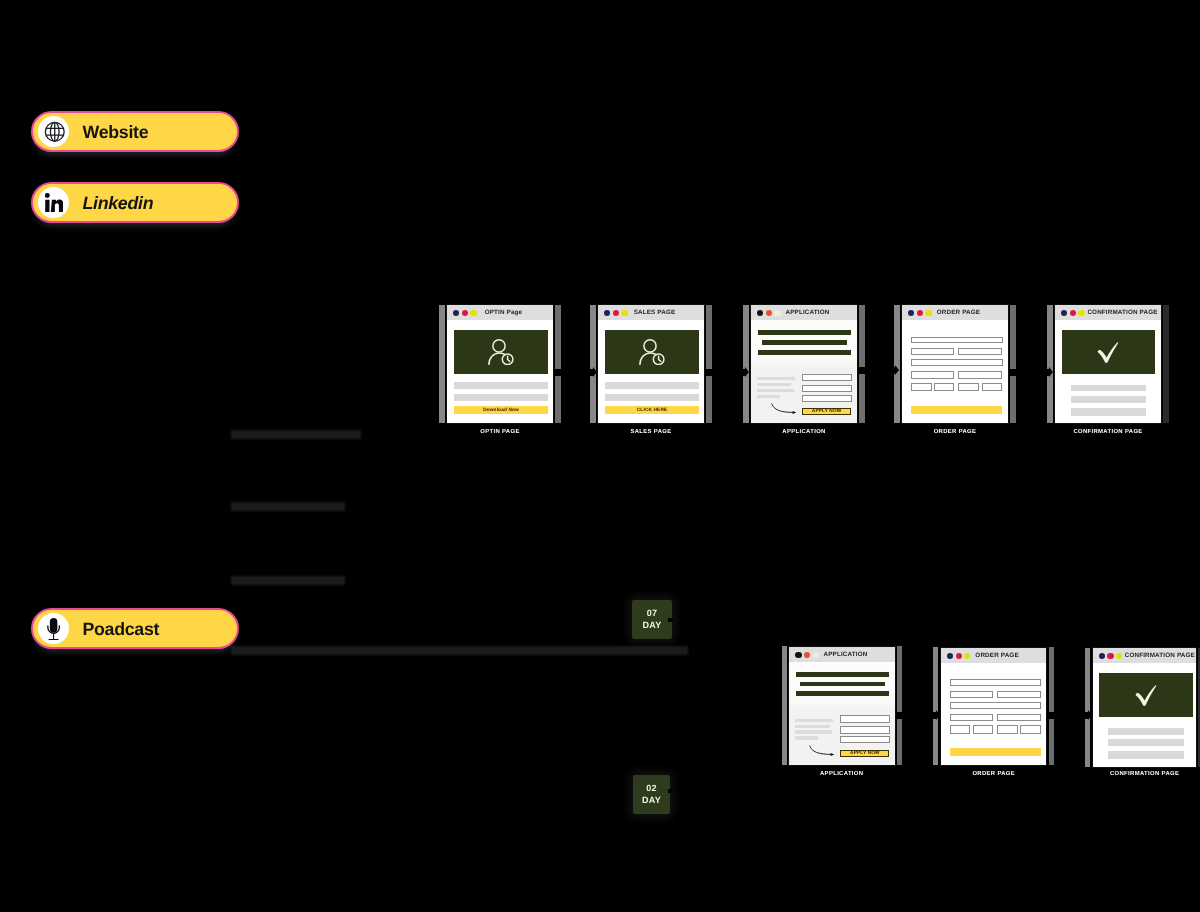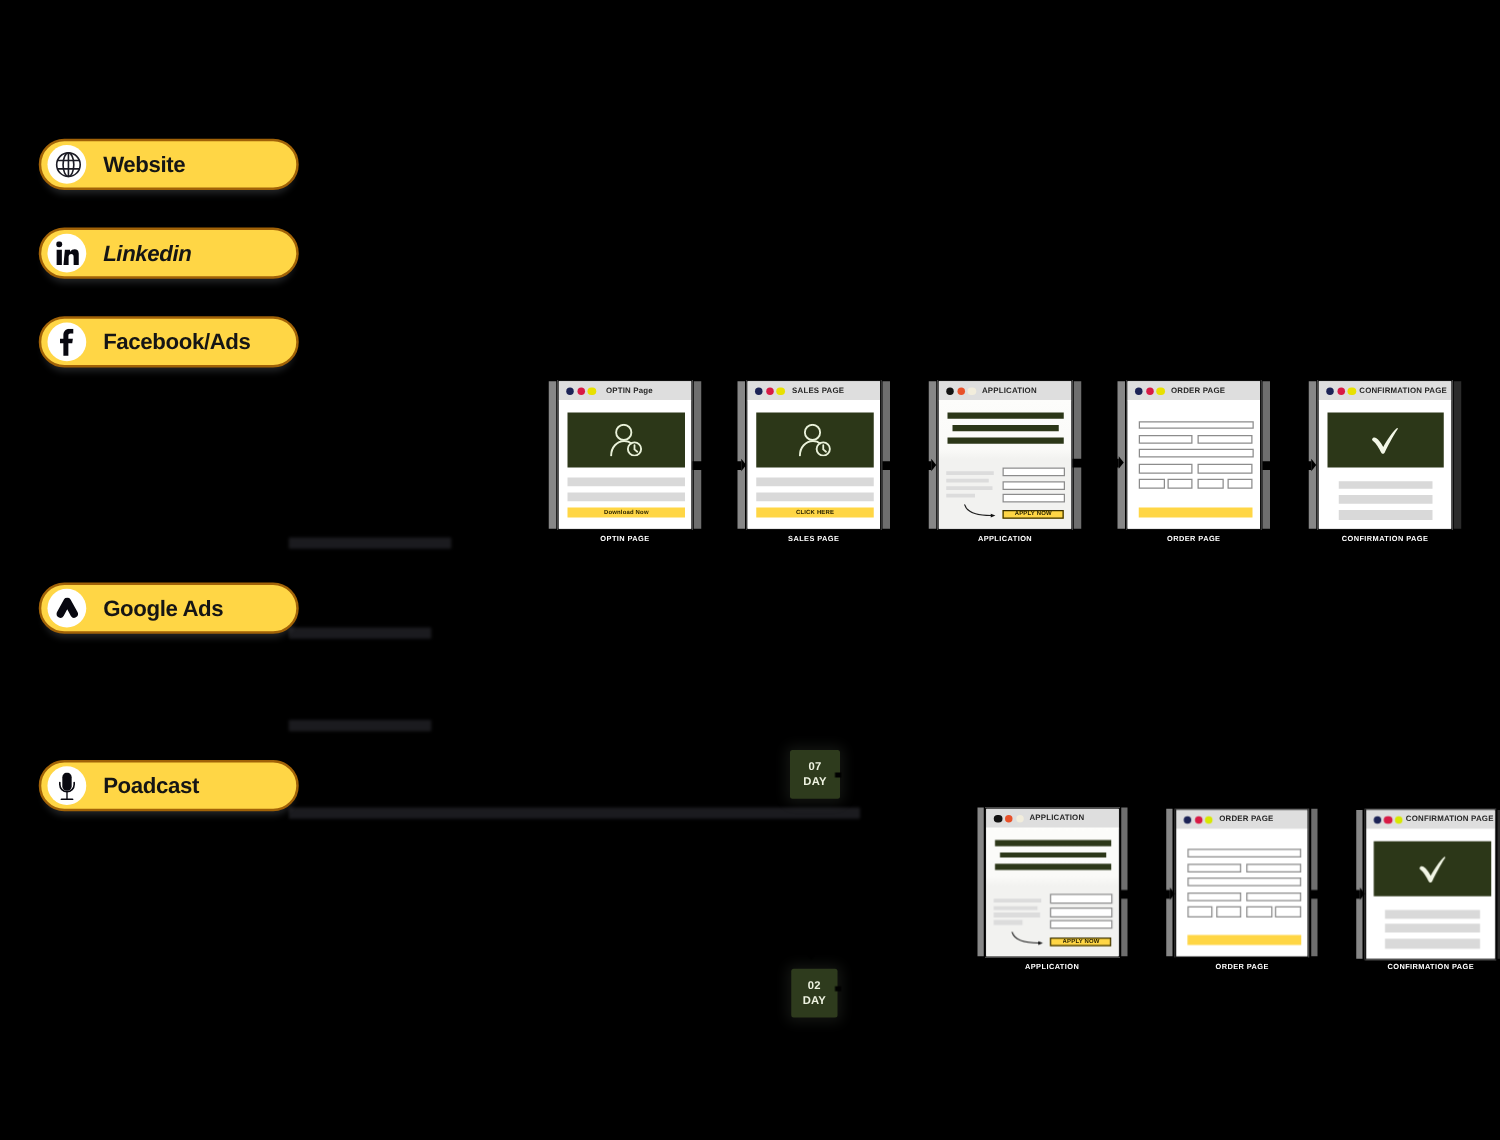--- a/index.html
+++ b/index.html
@@ -12,21 +12,21 @@
   .pill .lbl { transform: translate(0,-50%) translateZ(0); }
 
   
   .conn { position: absolute; background: #1b1b1f; height: 8px; border-radius: 1px; filter: blur(1.1px); }
 
   
   .pill {
     position: absolute;
     width: 208px; height: 41px;
     background: #FFD645;
-    border: 2px solid #a16207;
+    border: 2px solid #ec4899;
     border-radius: 21px;
     display: flex; align-items: center;
     box-shadow: 0 7px 6px -4px rgba(175,185,195,0.20);
   }
   .pill .ic {
     position: absolute; left: 5.4px; top: 3.4px;
     width: 31px; height: 31px; border-radius: 50%;
     background: #ffffff;
     display: flex; align-items: center; justify-content: center;
   }
@@ -138,39 +138,23 @@
     <span class="ic">
       <svg width="18.5" height="19.2" viewBox="0 0 18.5 19.2" fill="#080810">
         <circle cx="2.3" cy="2.45" r="2.45"></circle>
         <rect x="0.2" y="6.8" width="4.3" height="12.4" rx="0.1"></rect>
         <path d="M6.9 6.8h4.15v1.7c0.9-1.35 2.15-2.0 3.7-2.0 2.3 0 3.55 1.75 3.55 4.5v8.2h-4.4v-6.45c0-1.55-0.55-2.5-1.85-2.5-1.15 0-1.8 0.8-2.05 1.6-0.1 0.3-0.1 0.7-0.1 1.1v6.25h-4.15z"></path>
       </svg>
     </span>
     <span class="lbl">Linkedin</span>
   </div>
 
-  <div class="pill" style="left:31px; top:253px;">
-    <span class="ic">
-      <svg width="10.8" height="21.6" viewBox="0 0 10.8 21.6" fill="#080810">
-        <path d="M10.7 0h-2.9c-3.15 0-5.1 2.05-5.1 5.2v2.85H0v3.6h2.7v9.95h4.0v-9.95h3.1l0.5-3.6h-3.6V5.55c0-1.0 0.42-1.72 1.55-1.72h2.45z"></path>
-      </svg>
-    </span>
-    <span class="lbl">Facebook/Ads</span>
-  </div>
-
-
-
-  <div class="pill" style="left:31px; top:466px;">
-    <span class="ic">
-      <svg width="17.6" height="16.8" viewBox="0 0 17.6 16.8">
-        <path d="M8.8 0 C10.0 0 10.9 0.55 11.45 1.6 L17.1 11.85 A3.1 3.1 0 0 1 11.7 14.85 L8.8 9.5 L5.9 14.85 A3.1 3.1 0 0 1 0.5 11.85 L6.15 1.6 C6.7 0.55 7.6 0 8.8 0 Z" fill="#080810"></path>
-      </svg>
-    </span>
-    <span class="lbl">Google Ads</span>
-  </div>
+
+
+
 
 
   <div class="pill" style="left:31px; top:608px;">
     <span class="ic">
       <svg width="13.2" height="22.6" viewBox="0 0 13.2 22.6">
         <rect x="2.85" y="0" width="7.5" height="14.7" rx="3.75" fill="#080810"></rect>
         <path d="M0.85 8.0 v1.6 a5.75 5.75 0 0 0 11.5 0 v-1.6" fill="none" stroke="#080810" stroke-width="1.3" stroke-linecap="round"></path>
         <line x1="6.6" y1="15.2" x2="6.6" y2="21.4" stroke="#080810" stroke-width="1.1"></line>
         <line x1="2.3" y1="21.7" x2="10.9" y2="21.7" stroke="#080810" stroke-width="1.6" stroke-linecap="round"></line>
       </svg>

